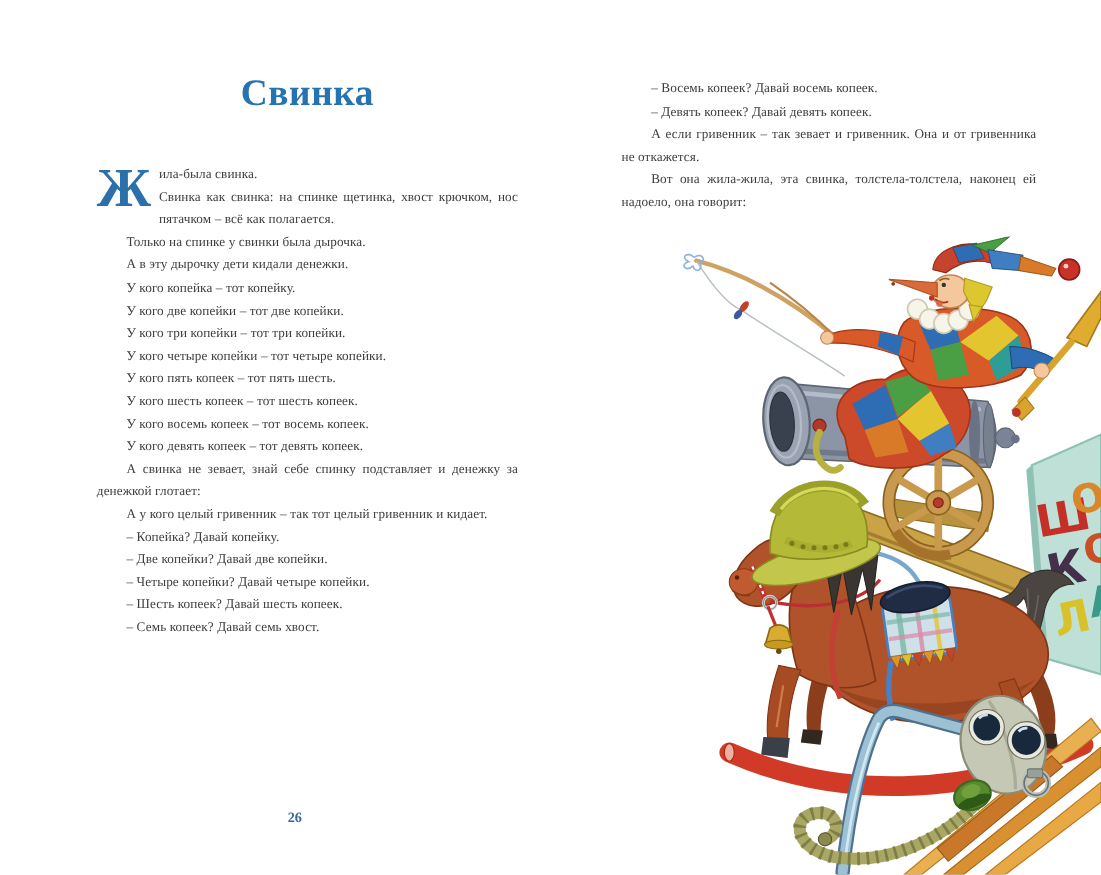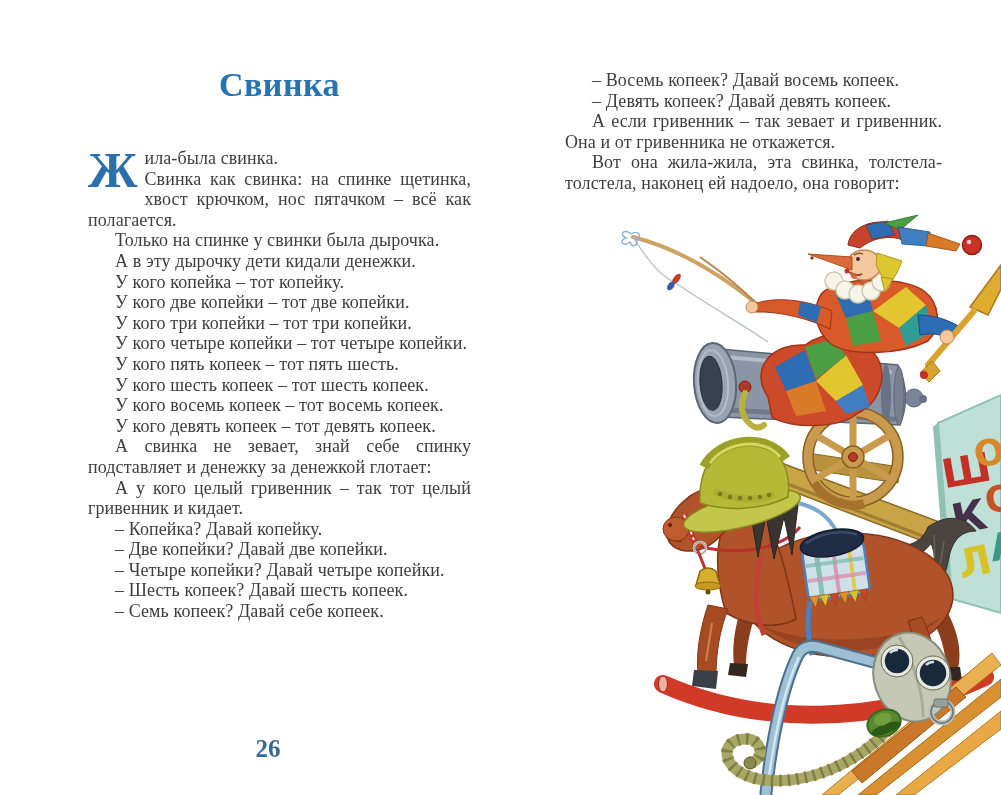--- a/index.html
+++ b/index.html
@@ -8,31 +8,31 @@
     background:#ffffff;
     font-family:"Liberation Serif", serif;
   }
   .page-title{
     font-size:34px;line-height:38px;font-weight:bold;
     color:#2673b2;text-align:center;margin:0 0 44px 0;letter-spacing:.5px;
   }
   .page-left{position:absolute;left:88px;top:66px;width:383px;}
   .page-right{position:absolute;left:565px;top:70px;width:377px;}
   .bodytext p{
-    margin:0;font-size:18px;line-height:20.6px;color:#3d3d3d;
+    margin:0;font-size:12px;line-height:20.6px;color:#3d3d3d;
     text-align:justify;letter-spacing:.1px;
   }
   .ind{text-indent:27px;}
   .dropcap{
     float:left;font-size:50px;line-height:41px;font-weight:bold;
     color:#2b6fab;margin:2px 7px 0 0;
   }
   .pagenum{
     position:absolute;left:88px;top:735px;width:360px;text-align:center;
-    font-size:25px;font-weight:bold;color:#33689c;
+    font-size:13px;font-weight:bold;color:#33689c;
   }
   .illo{position:absolute;left:600px;top:215px;width:401px;height:580px;}
   .signletter{font-family:"DejaVu Sans",sans-serif;font-weight:700;}
 </style>
 </head>
 <body>
 
 <div class="page-left">
   <h1 class="page-title">Свинка</h1>
   <div class="bodytext">
@@ -48,21 +48,21 @@
     <p class="ind">У кого пять копеек – тот пять шесть.</p>
     <p class="ind">У кого шесть копеек – тот шесть копеек.</p>
     <p class="ind">У кого восемь копеек – тот восемь копеек.</p>
     <p class="ind">У кого девять копеек – тот девять копеек.</p>
     <p class="ind">А свинка не зевает, знай себе спинку подставляет и денежку за денежкой глотает:</p>
     <p class="ind">А у кого целый гривенник – так тот целый гривенник и кидает.</p>
     <p class="ind">– Копейка? Давай копейку.</p>
     <p class="ind">– Две копейки? Давай две копейки.</p>
     <p class="ind">– Четыре копейки? Давай четыре копейки.</p>
     <p class="ind">– Шесть копеек? Давай шесть копеек.</p>
-    <p class="ind">– Семь копеек? Давай себе копеек.</p>
+    <p class="ind">– Семь копеек? Давай семь хвост.</p>
   </div>
 </div>
 <div class="pagenum">26</div>
 
 <div class="page-right">
   <div class="bodytext">
     <p class="ind">– Восемь копеек? Давай восемь копеек.</p>
     <p class="ind">– Девять копеек? Давай девять копеек.</p>
     <p class="ind">А если гривенник – так зевает и гривенник. Она и от гривенника не откажется.</p>
     <p class="ind">Вот она жила-жила, эта свинка, толстела-толстела, наконец ей надоело, она говорит:</p>

